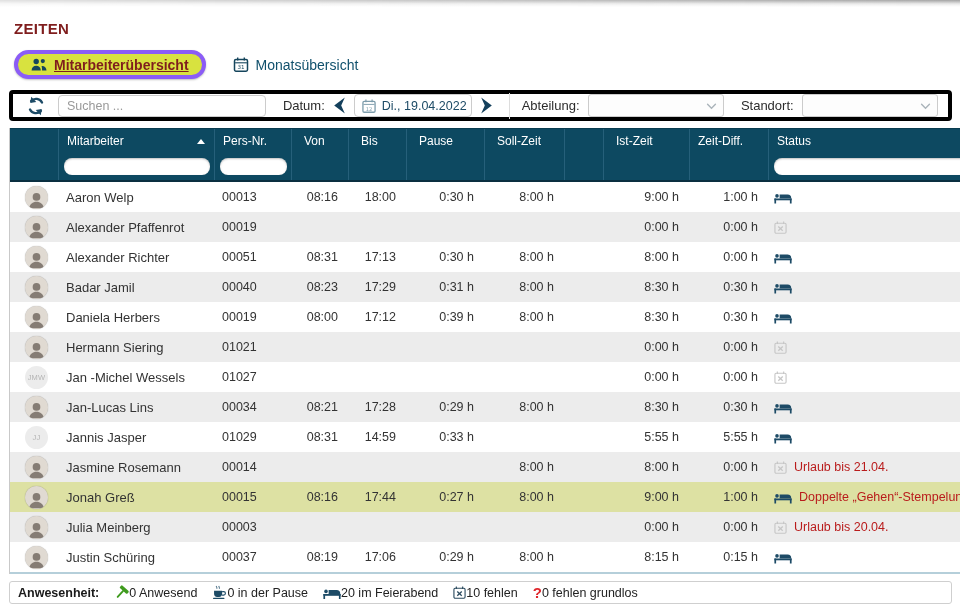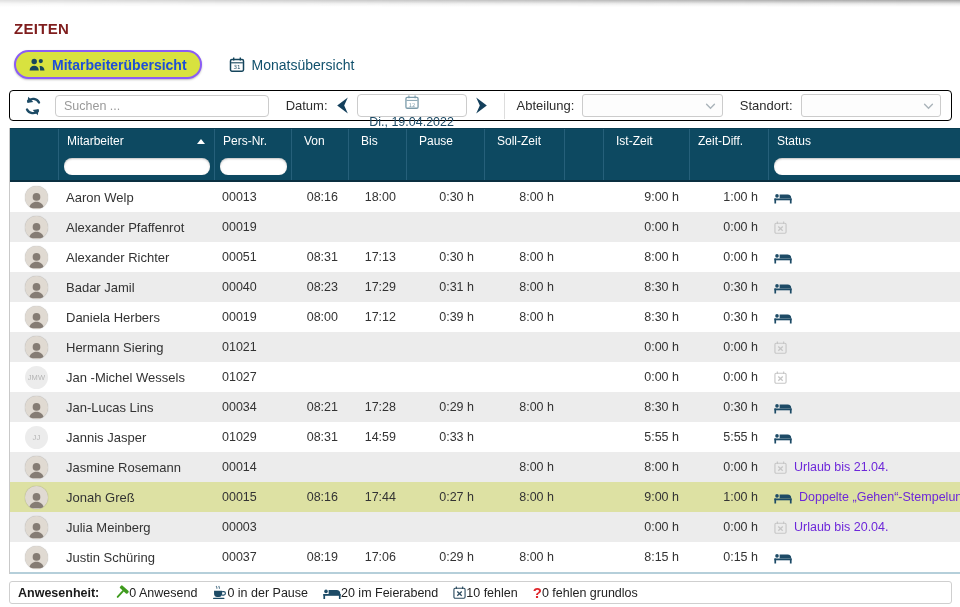--- a/index.html
+++ b/index.html
@@ -12,35 +12,35 @@
     -webkit-mask-image: linear-gradient(to right, rgba(0,0,0,.25), rgba(0,0,0,.75));
             mask-image: linear-gradient(to right, rgba(0,0,0,.25), rgba(0,0,0,.75)); }
 
   .page-title { margin: 13px 0 8px 14px; font-size: 15px; font-weight: bold;
                 color: #7f1d1d; letter-spacing: .3px; }
 
   
   .tabs { display: flex; align-items: center; gap: 14px; margin: 13px 0 0 14px; height: 29px; }
   .tab { display: flex; align-items: center; gap: 7px; font-size: 14px; color: #10506c;
          padding: 0 13px; height: 29px; border-radius: 15px; cursor: pointer; }
-  .tab.active { background: #d8e23f; border: 2px solid #8b5cf6; font-weight: bold; color: #1d4ed8;
-                box-shadow: 0 1px 2px rgba(0,0,0,.25); }
+  .tab.active { background: #d8e23f; border: 4px solid #8b5cf6; font-weight: bold; color: #7f1d1d;
+                box-shadow: 0 1px 2px rgba(0,0,0,.25); text-decoration: underline; }
   .tab .ticon { width: 16px; height: 15px; color: #15455c; }
 
   
-  .toolbar { margin: 11px 0 0 9px; width: 943px; height: 31px; border: 1px solid #000000;
+  .toolbar { margin: 11px 0 0 9px; width: 943px; height: 31px; border: 4px solid #000000;
              border-radius: 4px; background: #fff; display: flex; align-items: center; padding: 0 10px; }
   .refresh-btn { width: 22px; height: 20px; color: #1d4b66; cursor: pointer; margin: 0 11px 0 2px; flex: none; }
   .search-input { width: 230px; height: 22px; border: 1px solid #ccc; border-radius: 4px;
                   padding: 0 8px; font-size: 12.5px; color: #333; font-family: "Liberation Sans", sans-serif; }
   .search-input::placeholder { color: #9a9a9a; }
   .tb-label { font-size: 13px; color: #2c2c2c; margin-left: 17px; }
   .nav-arrow { width: 13px; height: 17px; color: #14405c; cursor: pointer; margin: 0 8px; flex: none; }
   .date-field { display: flex; align-items: center; gap: 6px; width: 118px; height: 23px;
-                border: 1px solid #ccc; border-radius: 4px; padding: 0 7px; background: #fff; cursor: pointer; flex-direction: column; }
+                border: 1px solid #ccc; border-radius: 4px; padding: 0 7px; background: #fff; cursor: pointer; }
   .date-field .cal12 { width: 14px; height: 14px; color: #7d9cab; flex: none; }
   .date-value { font-size: 12.5px; color: #1d4b66; white-space: nowrap; }
   .tb-sep { width: 1px; height: 26px; background: #ddd; margin: 0 6px 0 8px; }
   .select-box { position: relative; width: 152px; height: 23px; border: 1px solid #ccc; border-radius: 3px;
                 background: #fdfdfd; margin-left: 8px; cursor: pointer; }
   .select-box .chev { position: absolute; right: 6px; top: 8px; width: 11px; height: 7px; color: #aab4ba; }
 
   
   .table { margin: 7px 0 0 9px; width: 990px; border-left: 1px solid #c9c9c9; }
   .thead { background: #0d4961; border-top: 1px solid #0a3c50; border-bottom: 2px solid #0a2f40; }
@@ -83,21 +83,21 @@
             display: flex; align-items: center; justify-content: center; margin-left: 7px; flex: none;
             box-shadow: 0 0 1px rgba(0,0,0,.35); }
   .avatar .av-svg { width: 21px; height: 21px; color: #857c74; margin-top: 4px; }
   .avatar .init { display: none; }
   .avatar.initials { background: #ececec; box-shadow: none; }
   .avatar.initials .init { display: block; font-size: 7.5px; color: #b5b5b5; letter-spacing: .2px; }
 
   .st-icon { flex: none; }
   .st-icon.bed { width: 18px; height: 13px; color: #1d4b66; }
   .st-icon.calendar-x { width: 13px; height: 13px; color: #c6c6c6; }
-  .st-text { font-size: 12.5px; color: #6d28d9; }
+  .st-text { font-size: 12.5px; color: #b91c1c; }
 
   
   .footer { margin: 7px 0 0 9px; width: 943px; height: 23px; border: 1px solid #cfcfcf; border-radius: 3px;
             display: flex; align-items: center; padding: 0 8px; gap: 15px; background: #fff; }
   .footer-label { font-size: 12.5px; font-weight: bold; color: #1a1a1a; }
   .f-item { display: flex; align-items: center; gap: 0; font-size: 12.5px; color: #222; }
   .f-icon { width: 15px; height: 15px; flex: none; }
   .f-icon.green { color: #3f9b1e; }
   .f-icon.navy { color: #1d4b66; }
   .f-icon.bedsize { width: 18px; height: 12px; }

